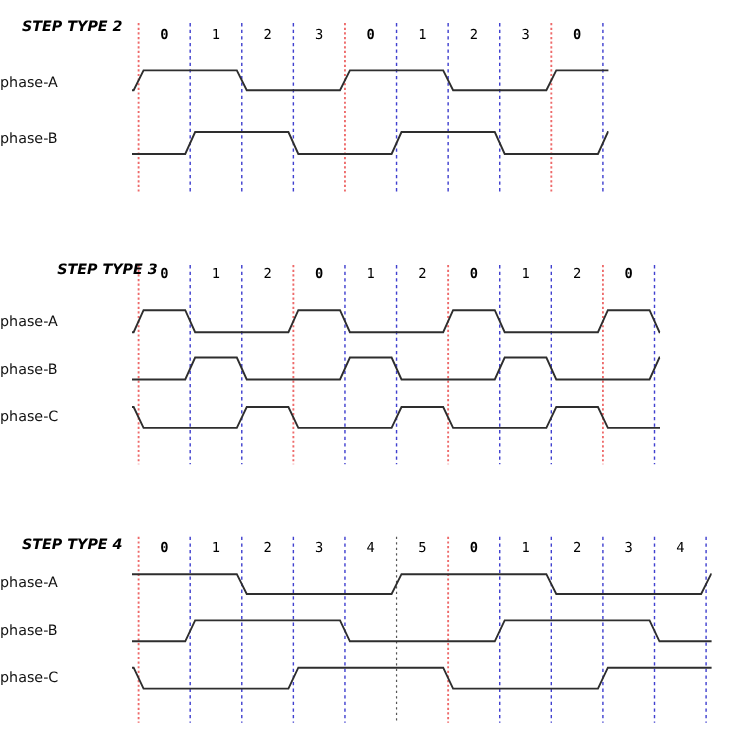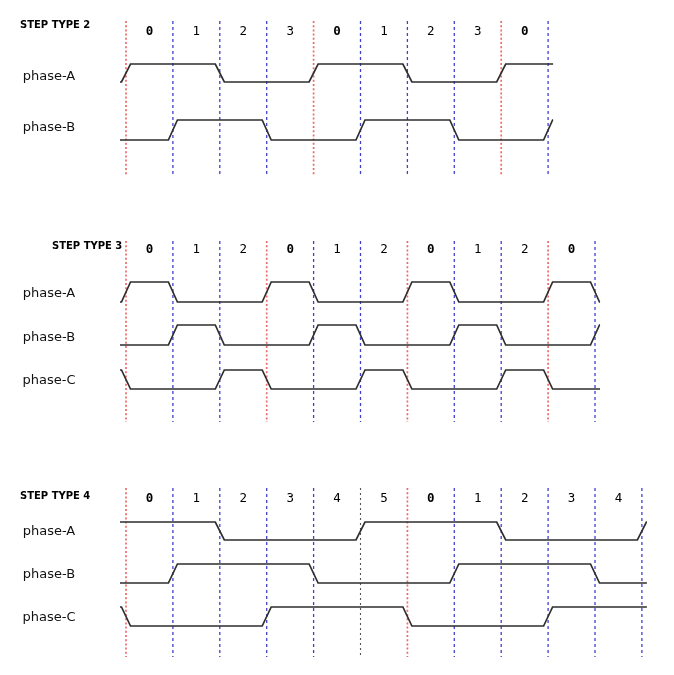--- a/index.html
+++ b/index.html
@@ -2,28 +2,28 @@
 <html><head>
 <meta charset="utf-8">
 <style>
   html,body{margin:0;padding:0;}
   body{
     width:674px;height:675px;background:#ffffff;overflow:hidden;
     font-family:"DejaVu Sans","Liberation Sans",sans-serif;
   }
   .stage{position:relative;width:674px;height:675px;background:#ffffff;}
   .diagram-title{
-    position:absolute;left:20px;font-size:10px;font-weight:bold;color:#000;
-    white-space:nowrap;line-height:14px;
+    position:absolute;left:20px;font-size:13px;font-weight:bold;color:#000;
+    white-space:nowrap;line-height:14px;font-style:italic;
   }
   #title-0{top:18px;}
   #title-1{top:239px;margin-left:32px;}
   #title-2{top:489px;text-align:center;}
   .phase-label{
-    position:absolute;left:0;width:98px;text-align:center;font-size:13px;
+    position:absolute;left:0;width:98px;text-align:left;font-size:13px;
     color:#111;line-height:16px;white-space:nowrap;
   }
   #plabel-0-0{top:68px;}
   #plabel-0-1{top:119px;}
   #plabel-1-0{top:285px;}
   #plabel-1-1{top:329px;}
   #plabel-1-2{top:372px;}
   #plabel-2-0{top:523px;}
   #plabel-2-1{top:566px;}
   #plabel-2-2{top:609px;}

